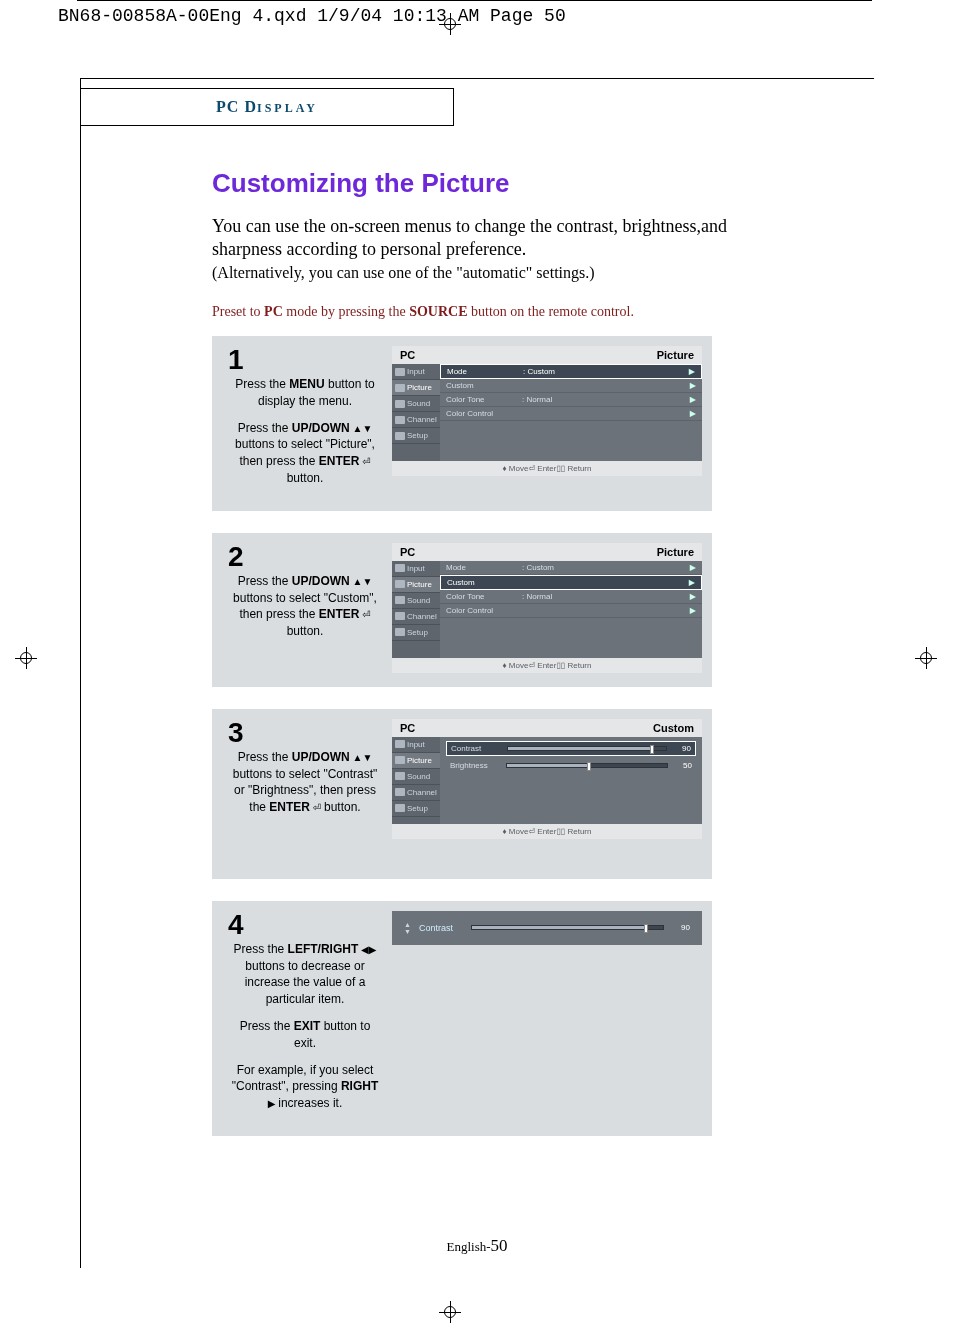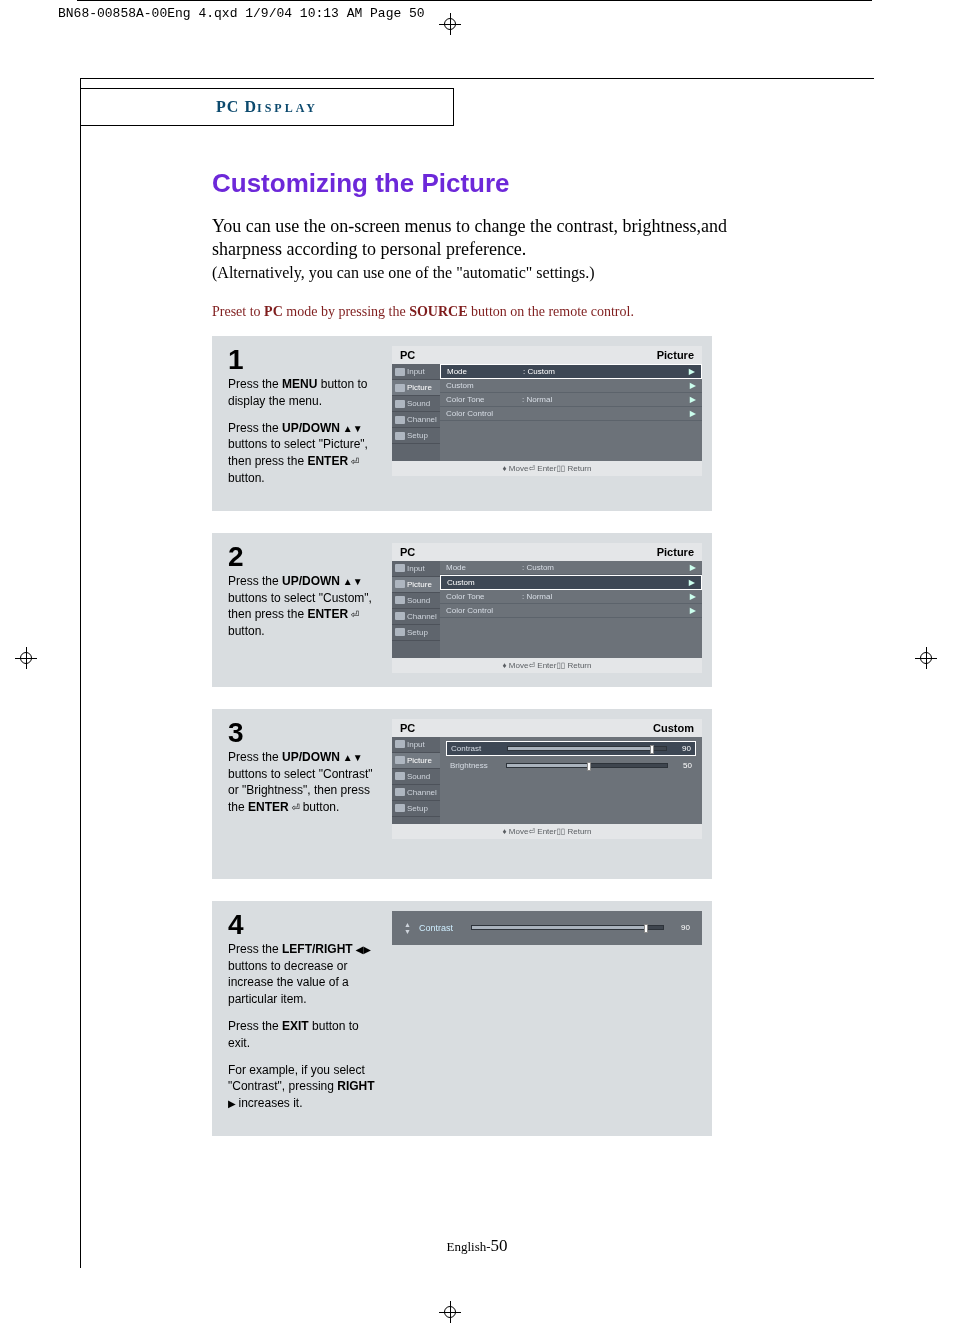--- a/index.html
+++ b/index.html
@@ -1,17 +1,17 @@
 <!DOCTYPE html>
 <html><head>
 <meta charset="utf-8">
 <style>
   * { box-sizing: border-box; margin: 0; padding: 0; }
   body { font-family: Arial, Helvetica, sans-serif; background: #fff; width: 954px; margin: 0 auto; position: relative; }
-  .top-meta { position: absolute; top: 6px; left: 58px; font-family: "Courier New", monospace; font-size: 13px; color: #000; }
+  .top-meta { position: absolute; top: 6px; left: 58px; font-family: "Courier New", monospace; font-size: 18px; color: #000; }
   .crop-top-line { position: absolute; top: 0; left: 77px; width: 795px; height: 0; border-top: 1px solid #000; }
   .crop-top-cross { position: absolute; top: 14px; left: 440px; width: 20px; height: 20px; }
   .crop-top-inner { position: absolute; width: 12px; height: 12px; border: 1px solid #000; border-radius: 50%; left: 4px; top: 4px; }
   .crop-top-dot { position: absolute; width: 0; height: 22px; border-left: 1px solid #000; left: 10px; top: -1px; }
   .crop-top-inn2 { position: absolute; width: 22px; height: 0; border-top: 1px solid #000; top: 10px; left: -1px; }
   .crop-side { position: absolute; top: 648px; width: 22px; height: 22px; }
   .crop-side.left { left: 16px; }
   .crop-side.right { right: 16px; }
   .crop-bottom { position: absolute; bottom: 6px; left: 440px; width: 20px; height: 20px; }
 
@@ -28,21 +28,21 @@
   .intro { font-family: Georgia, 'Times New Roman', serif; font-size: 18px; color: #000; line-height: 1.25; margin-bottom: 4px; max-width: 582px; }
   .intro2 { font-family: Georgia, 'Times New Roman', serif; font-size: 16px; color: #000; margin-bottom: 22px; }
   .preset { font-family: Georgia, 'Times New Roman', serif; font-size: 14px; color: #7f1d1d; margin-bottom: 16px; }
   .preset b { font-weight: bold; }
 
   .step-block { background: #d9dde0; padding: 10px 10px 14px 16px; width: 500px; margin-bottom: 22px; display: flex; gap: 10px; }
   .step-left { width: 156px; }
   .step-num { font-size: 28px; font-weight: bold; line-height: 1; margin-bottom: 2px; }
   .step-text { font-size: 12px; line-height: 1.4; color: #000; }
   .step-text b { font-weight: bold; }
-  .step-text p { margin-bottom: 10px; }
+  .step-text p { margin-bottom: 10px; text-align: center; }
   .arrow { font-family: Arial; font-size: 10px; }
 
   .osd { width: 310px; flex: 0 0 auto; }
   .osd-head { display: flex; justify-content: space-between; background: #e4e6e8; padding: 3px 8px; font-size: 11px; font-weight: bold; color: #000; }
   .osd-body { display: flex; background: #6c7279; }
   .osd-side { width: 48px; background: #5f656d; }
   .osd-side-item { font-size: 8px; color: #cfd5dd; padding: 3px 3px; border-bottom: 1px solid #4d525a; display: flex; align-items: center; gap: 2px; }
   .osd-side-item.sel { background: #737a82; color: #fff; }
   .osd-side-item .ic { width: 10px; height: 8px; background: #aeb6c0; border-radius: 1px; flex: 0 0 auto; }
   .osd-main { flex: 1; padding: 0; }

